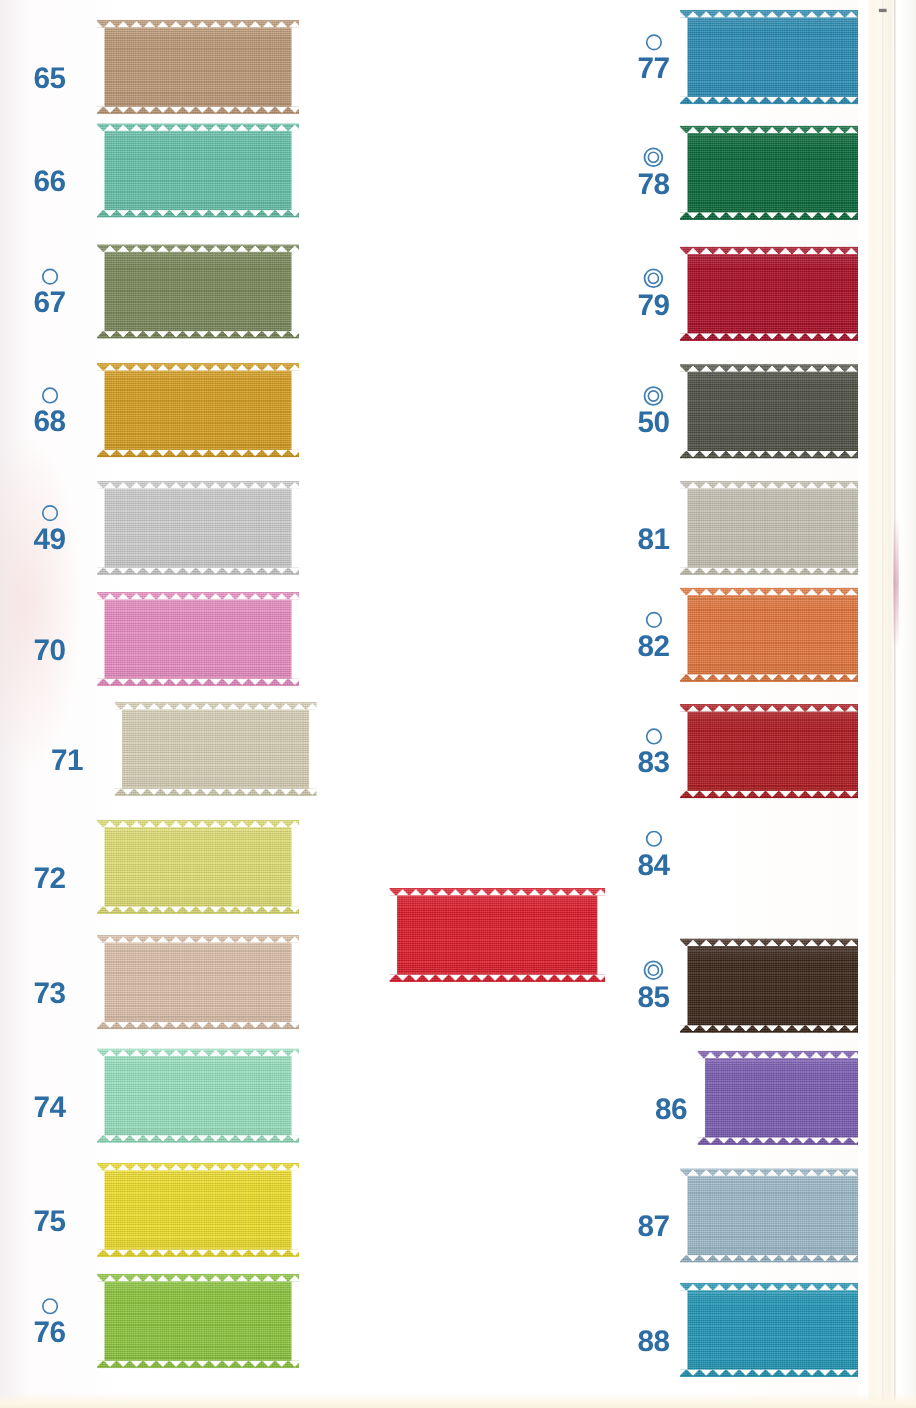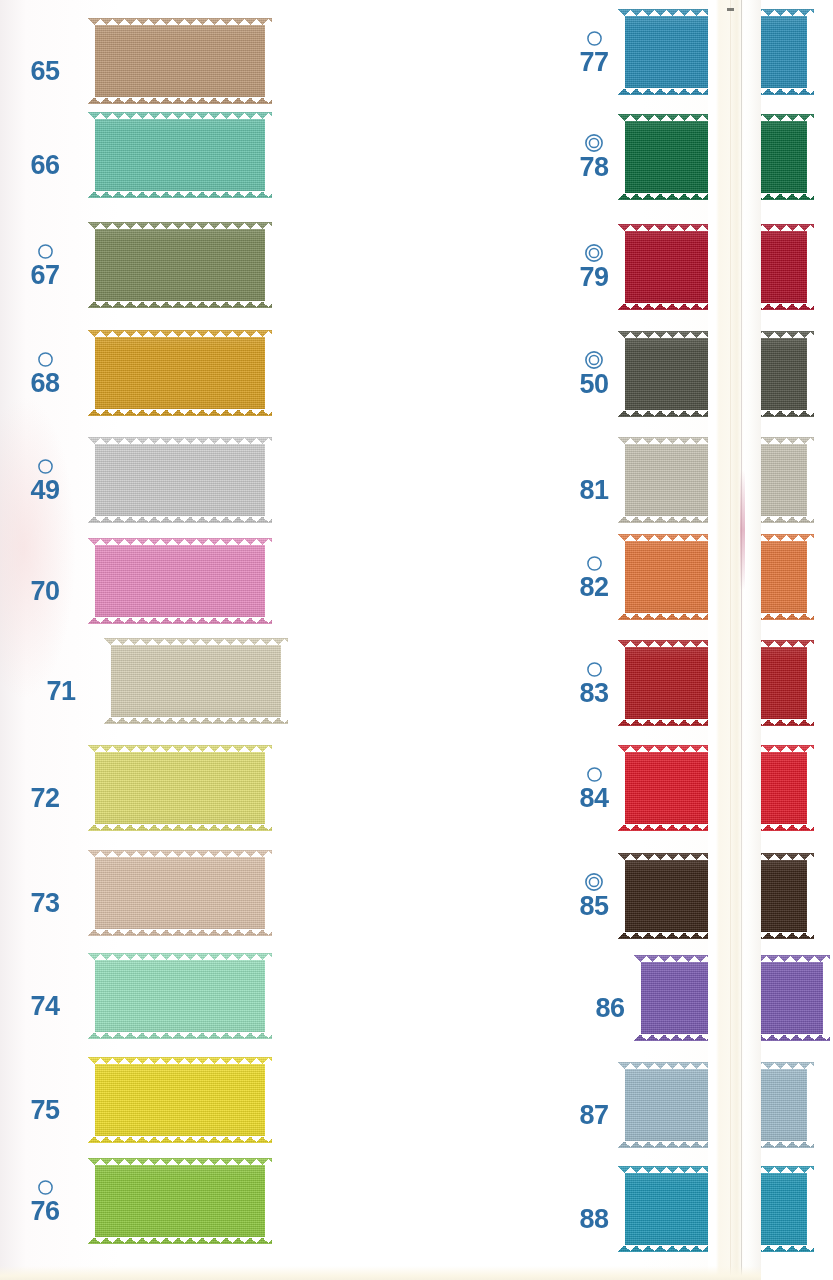--- a/index.html
+++ b/index.html
@@ -7,21 +7,21 @@
   html, body { margin: 0; padding: 0; }
   body {
     width: 833px; height: 1280px;
     font-family: "Liberation Sans", sans-serif;
     background: #ffffff;
     overflow: hidden;
   }
 
   #card {
     position: relative;
-    width: 761px; height: 1280px;
+    width: 833px; height: 1280px;
     background: #fdfcfb;
   }
 
   
   #paper-tint {
     position: absolute; inset: 0;
     background:
       linear-gradient(90deg, #f3eff0 0px, #fdfbfb 26px, #ffffff 120px, #ffffff 640px, #fdfcfa 760px),
       radial-gradient(120% 90% at 30% 40%, #ffffff 55%, #fbf7f6 100%);
     pointer-events: none;
@@ -367,21 +367,21 @@
             <svg width="17" height="17" viewBox="0 0 17 17" aria-hidden="true">
               <circle cx="8.5" cy="8.5" r="6.6" fill="none" stroke="#3f7fb3" stroke-width="1.5"></circle>
             </svg>
           </div>
           <div class="num">83</div>
         </div>
         <div class="swatch-wrap" style="margin-left: -7px;">
           <div class="swatch" title="83" style="width: 196px; height: 86px; background: rgb(176, 28, 34);"></div>
         </div>
       </div>
-      <div class="swatch-row" style="top: 745px; left: 0px;">
+      <div class="swatch-row" style="top: 745px; left: 0px; flex-direction: column;">
         <div class="label-block" style="margin-left: 278px; flex: 0 0 62px; width: 62px; height: 86px;">
           <div class="marker">
             <svg width="17" height="17" viewBox="0 0 17 17" aria-hidden="true">
               <circle cx="8.5" cy="8.5" r="6.6" fill="none" stroke="#3f7fb3" stroke-width="1.5"></circle>
             </svg>
           </div>
           <div class="num">84</div>
         </div>
         <div class="swatch-wrap" style="margin-left: -7px;">
           <div class="swatch" title="84" style="width: 196px; height: 86px; background: rgb(221, 26, 42);"></div>

